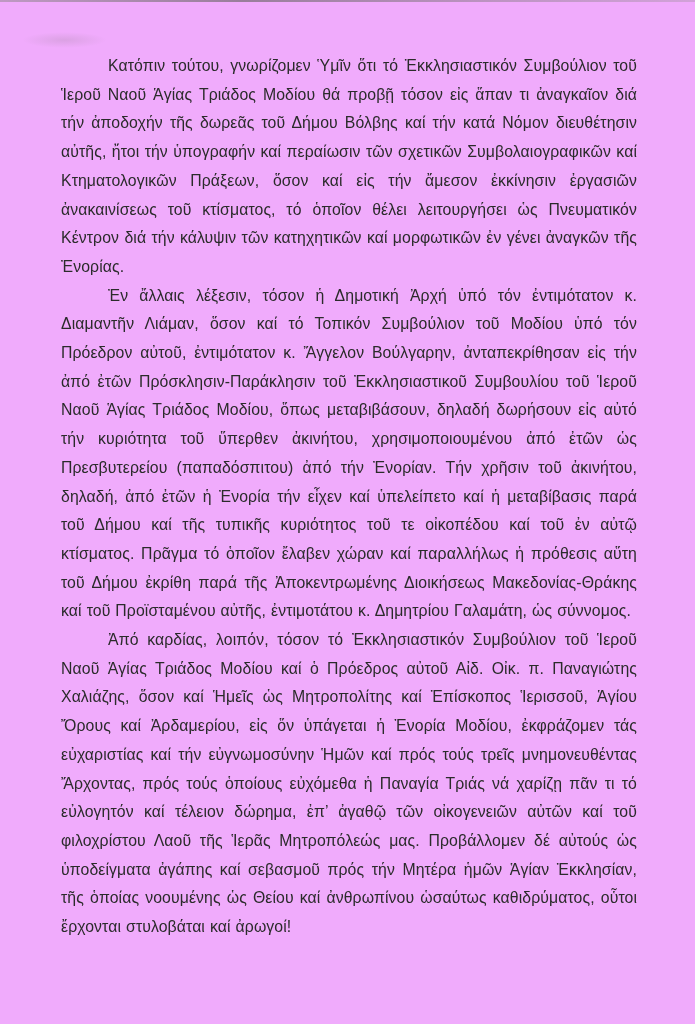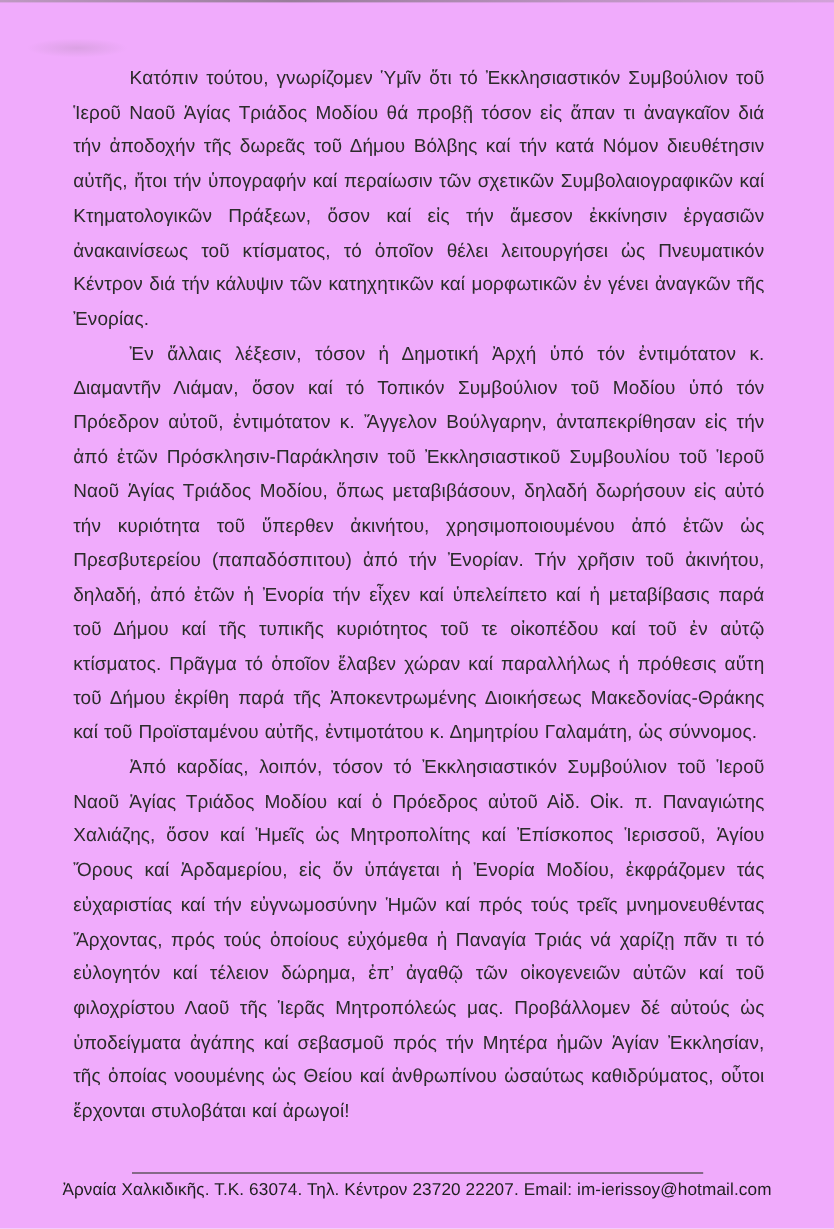--- a/index.html
+++ b/index.html
@@ -75,18 +75,14 @@
 
   <div class="scan-top-edge"></div>
   <div class="scan-smudge"></div>
 
   <div class="content">
     <p>Κατόπιν τούτου, γνωρίζομεν Ὑμῖν ὅτι τό Ἐκκλησιαστικόν Συμβούλιον τοῦ Ἱεροῦ Ναοῦ Ἁγίας Τριάδος Μοδίου θά προβῇ τόσον εἰς ἅπαν τι ἀναγκαῖον διά τήν ἀποδοχήν τῆς δωρεᾶς τοῦ Δήμου Βόλβης καί τήν κατά Νόμον διευθέτησιν αὐτῆς, ἤτοι τήν ὑπογραφήν καί περαίωσιν τῶν σχετικῶν Συμβολαιογραφικῶν καί Κτηματολογικῶν Πράξεων, ὅσον καί εἰς τήν ἄμεσον ἐκκίνησιν ἐργασιῶν ἀνακαινίσεως τοῦ κτίσματος, τό ὁποῖον θέλει λειτουργήσει ὡς Πνευματικόν Κέντρον διά τήν κάλυψιν τῶν κατηχητικῶν καί  μορφωτικῶν ἐν γένει ἀναγκῶν τῆς Ἐνορίας.</p>
     <p>Ἐν ἄλλαις λέξεσιν, τόσον ἡ Δημοτική Ἀρχή ὑπό τόν ἐντιμότατον κ. Διαμαντῆν Λιάμαν, ὅσον καί τό Τοπικόν Συμβούλιον τοῦ Μοδίου ὑπό τόν Πρόεδρον αὐτοῦ, ἐντιμότατον κ. Ἄγγελον Βούλγαρην, ἀνταπεκρίθησαν εἰς τήν ἀπό ἐτῶν Πρόσκλησιν-Παράκλησιν τοῦ Ἐκκλησιαστικοῦ Συμβουλίου τοῦ Ἱεροῦ Ναοῦ Ἁγίας Τριάδος Μοδίου, ὅπως μεταβιβάσουν, δηλαδή δωρήσουν εἰς αὐτό τήν κυριότητα τοῦ ὕπερθεν ἀκινήτου, χρησιμοποιουμένου ἀπό ἐτῶν ὡς Πρεσβυτερείου (παπαδόσπιτου) ἀπό τήν Ἐνορίαν. Τήν χρῆσιν τοῦ ἀκινήτου, δηλαδή, ἀπό ἐτῶν ἡ Ἐνορία τήν εἶχεν καί ὑπελείπετο καί ἡ μεταβίβασις παρά τοῦ Δήμου καί τῆς τυπικῆς κυριότητος τοῦ τε οἰκοπέδου καί τοῦ ἐν αὐτῷ κτίσματος. Πρᾶγμα τό ὁποῖον ἔλαβεν χώραν καί παραλλήλως ἡ πρόθεσις αὕτη τοῦ Δήμου ἐκρίθη παρά τῆς Ἀποκεντρωμένης Διοικήσεως Μακεδονίας-Θράκης καί τοῦ Προϊσταμένου αὐτῆς, ἐντιμοτάτου κ. Δημητρίου Γαλαμάτη, ὡς σύννομος.</p>
     <p>Ἀπό καρδίας, λοιπόν, τόσον τό Ἐκκλησιαστικόν Συμβούλιον τοῦ Ἱεροῦ Ναοῦ Ἁγίας Τριάδος Μοδίου καί ὁ Πρόεδρος αὐτοῦ Αἰδ. Οἰκ. π. Παναγιώτης Χαλιάζης, ὅσον καί Ἡμεῖς ὡς Μητροπολίτης καί Ἐπίσκοπος Ἱερισσοῦ, Ἁγίου Ὄρους καί Ἀρδαμερίου, εἰς ὅν ὑπάγεται ἡ Ἐνορία Μοδίου, ἐκφράζομεν τάς εὐχαριστίας καί τήν εὐγνωμοσύνην Ἡμῶν καί πρός τούς τρεῖς μνημονευθέντας Ἄρχοντας, πρός τούς ὁποίους εὐχόμεθα ἡ Παναγία Τριάς νά χαρίζῃ πᾶν τι τό εὐλογητόν καί τέλειον δώρημα, ἐπ’ ἀγαθῷ τῶν οἰκογενειῶν αὐτῶν καί τοῦ φιλοχρίστου Λαοῦ τῆς Ἱερᾶς Μητροπόλεώς μας. Προβάλλομεν δέ αὐτούς ὡς ὑποδείγματα ἀγάπης καί σεβασμοῦ πρός τήν Μητέρα ἡμῶν Ἁγίαν Ἐκκλησίαν, τῆς ὁποίας νοουμένης ὡς Θείου καί ἀνθρωπίνου ὡσαύτως καθιδρύματος, οὗτοι ἔρχονται στυλοβάται καί ἀρωγοί!</p>
   </div>
 
-  <div class="footer">
-    <div class="footer-rule"></div>
-    <div class="footer-text">Ἀρναία Χαλκιδικῆς. Τ.Κ. 63074. Τηλ. Κέντρον 23720 22207. Email: im-ierissoy@hotmail.com</div>
-  </div>
 
 </div>
 
 </body></html>

